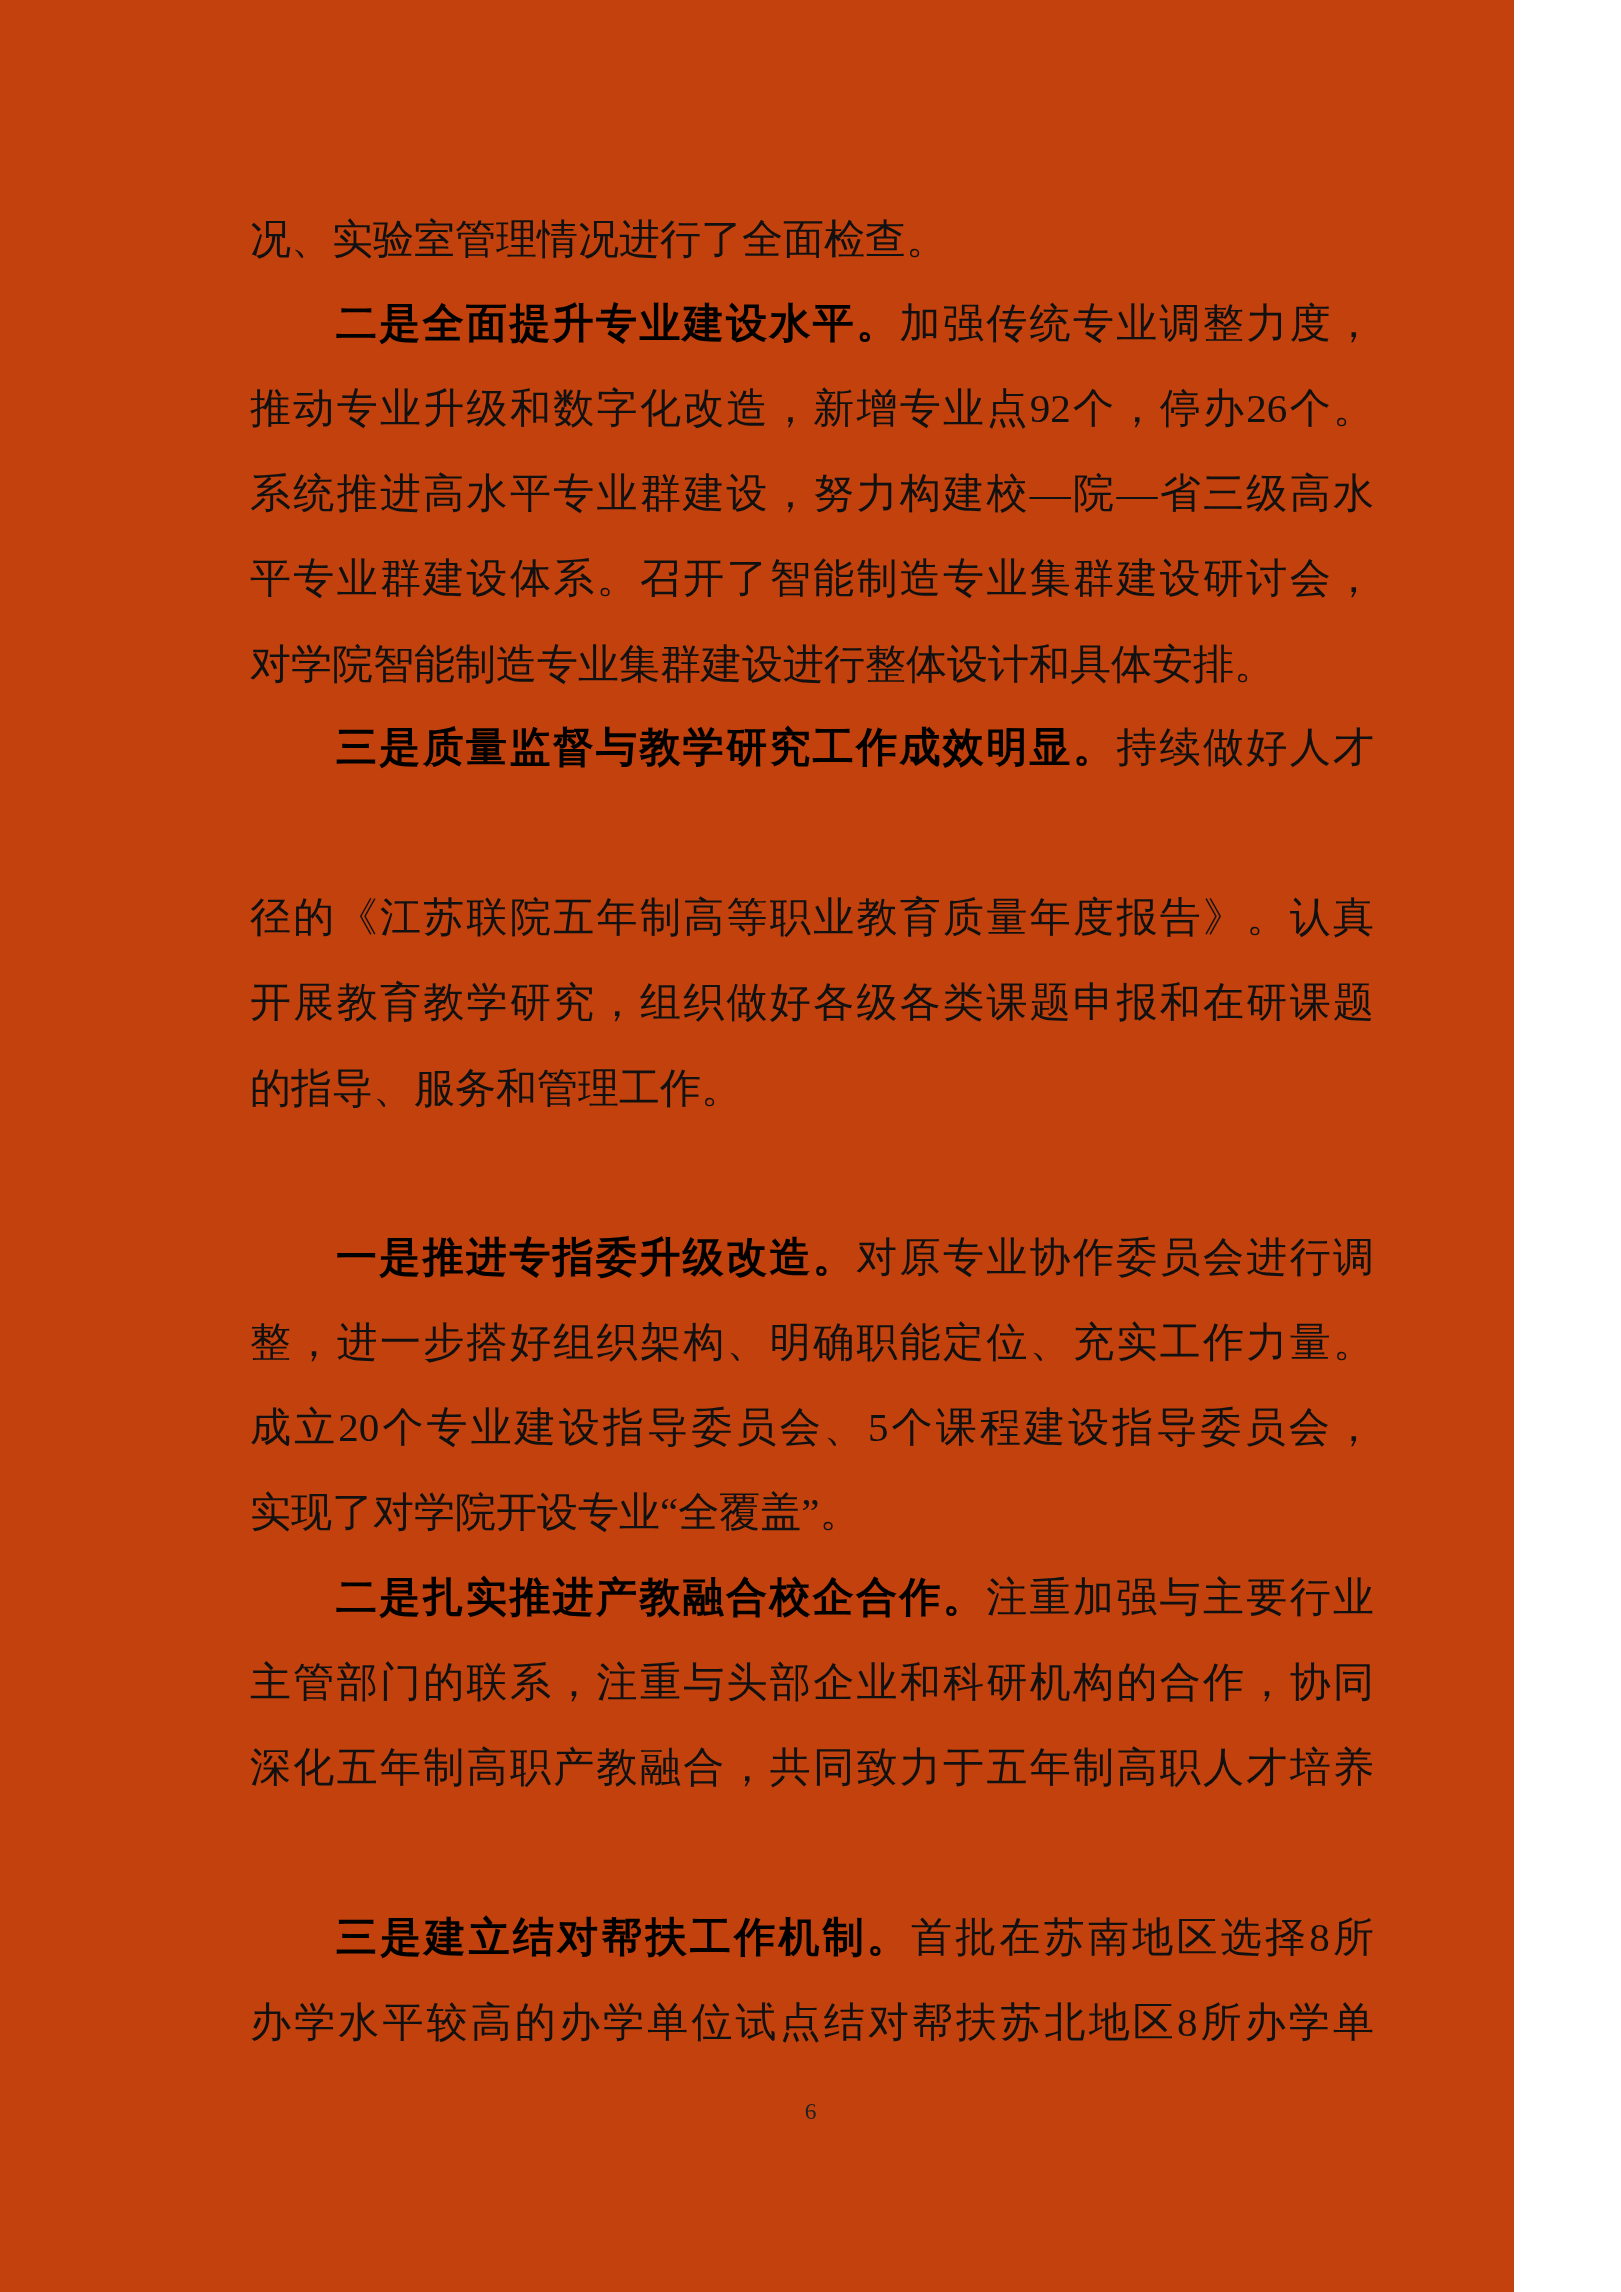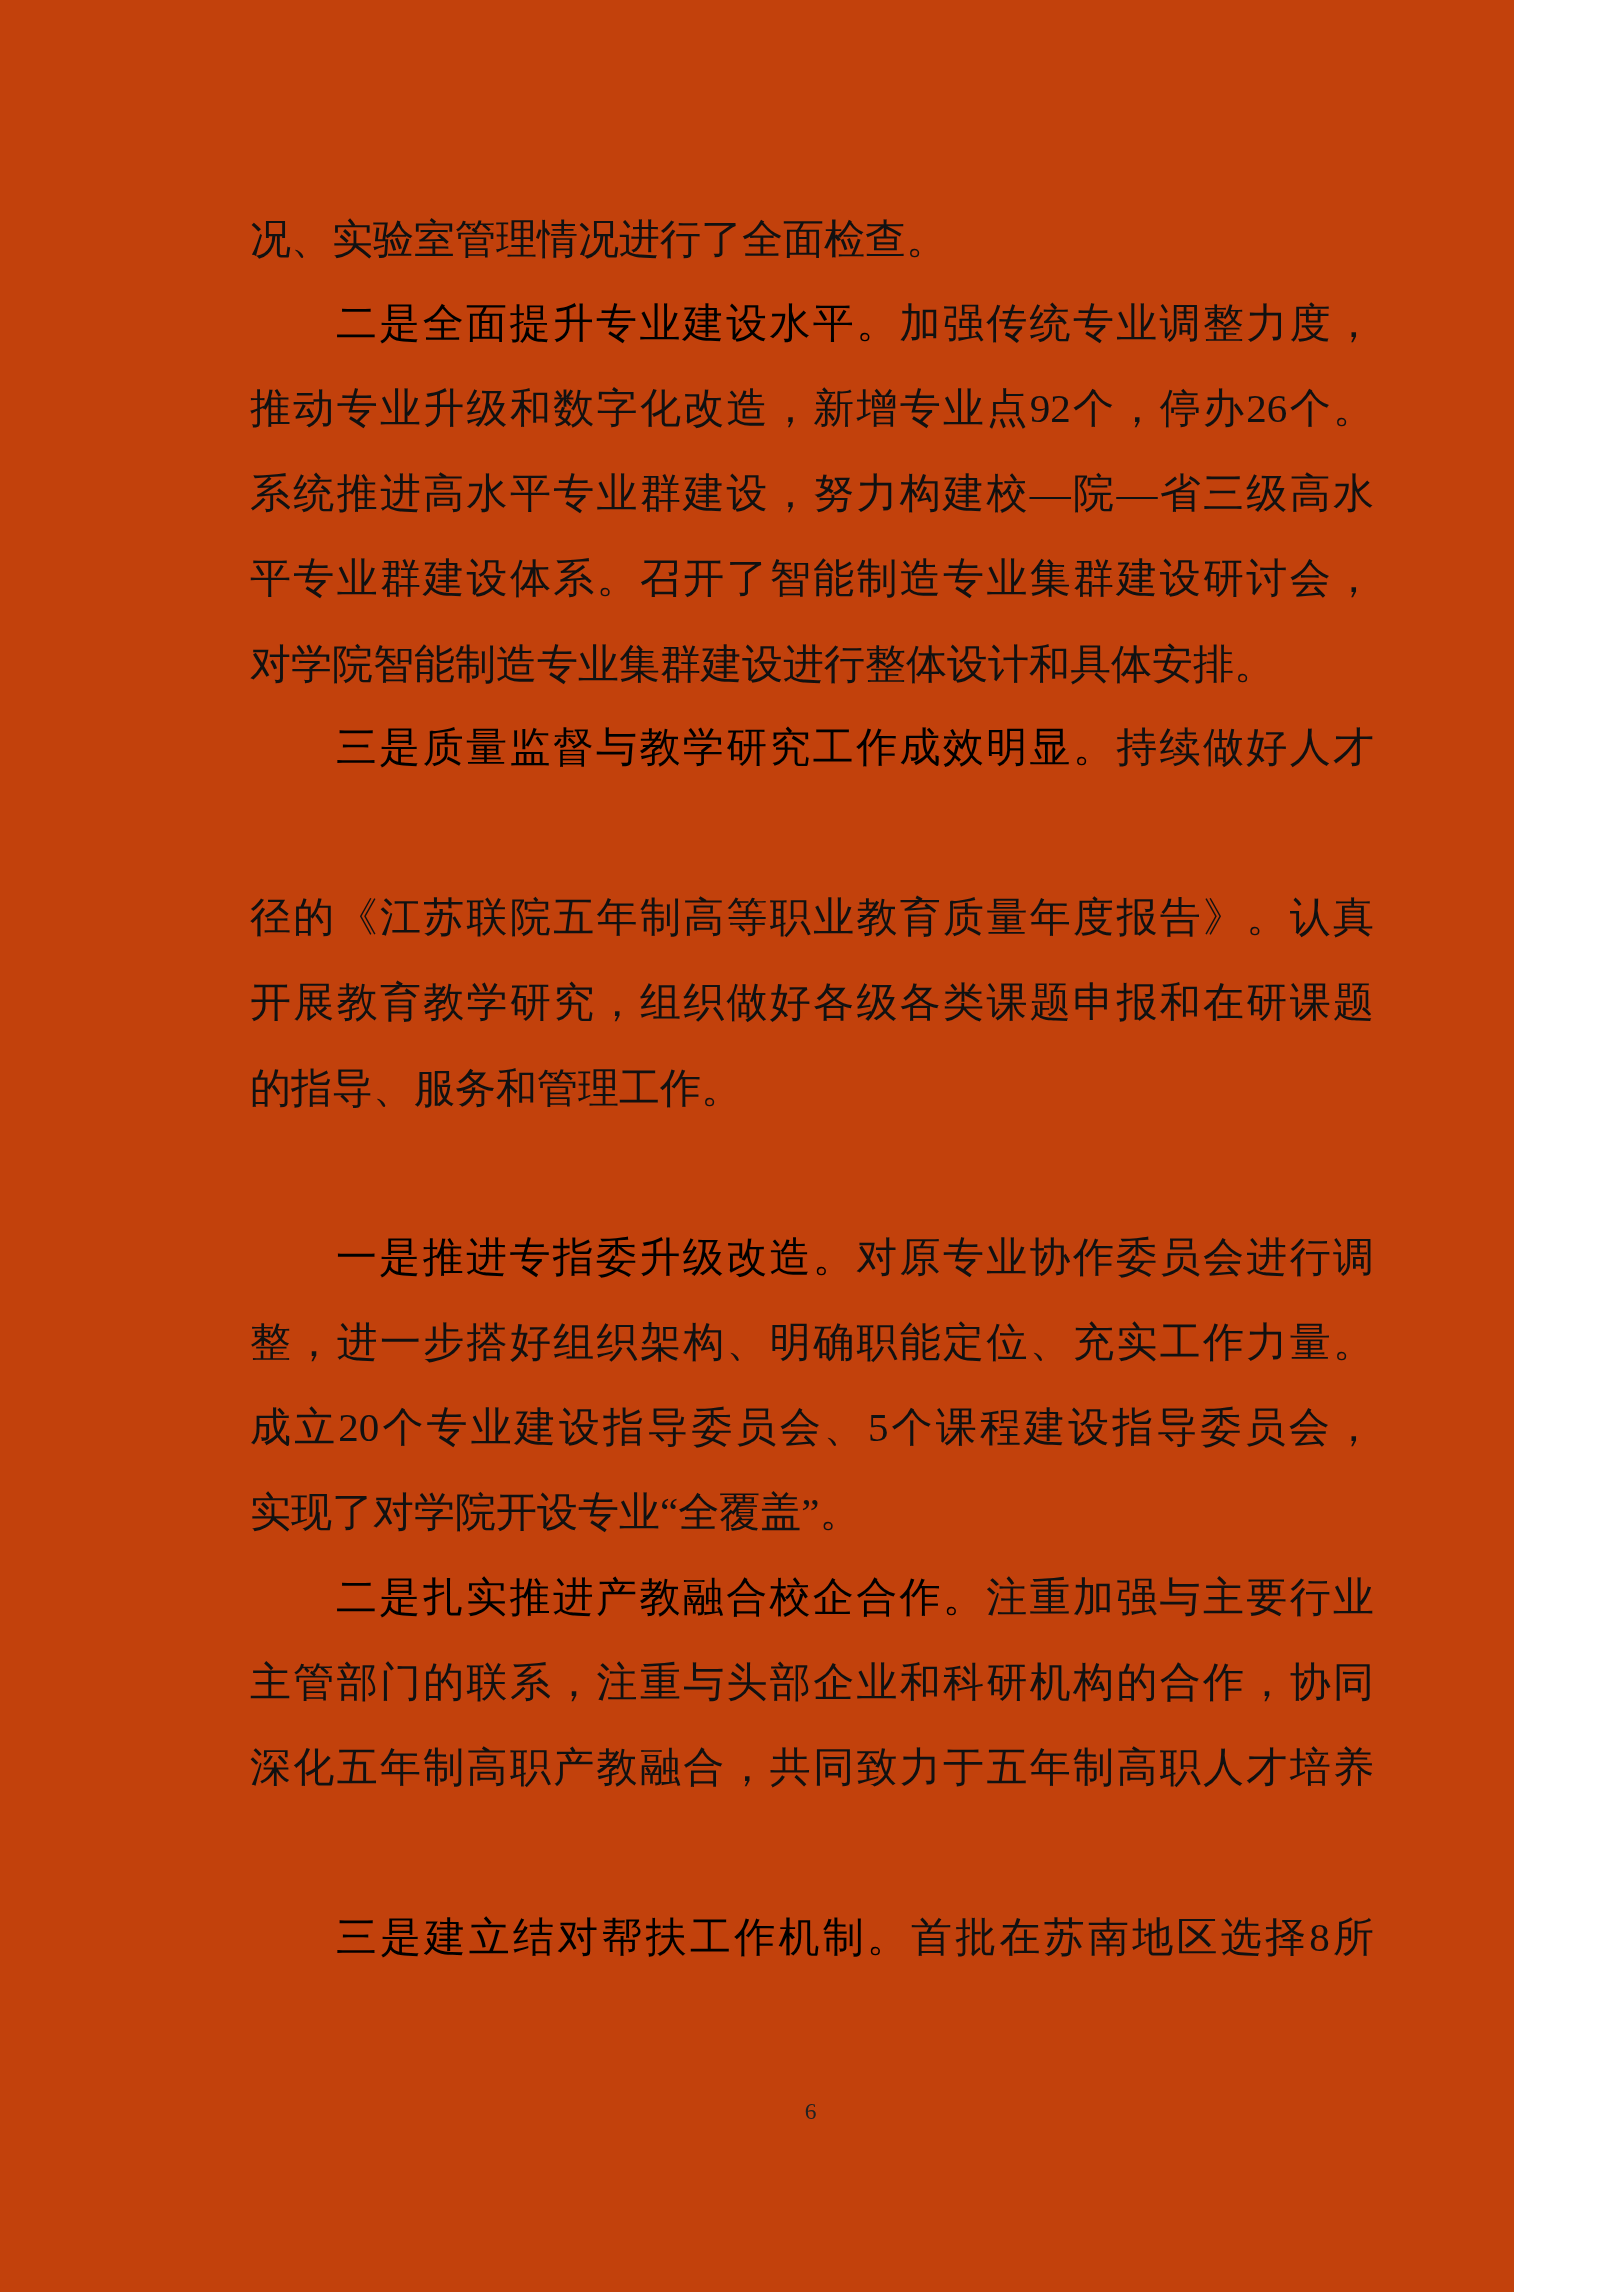--- a/index.html
+++ b/index.html
@@ -12,21 +12,21 @@
     height: 59px;
     line-height: 59px;
     font-family: "Liberation Serif", "DejaVu Serif", serif;
     font-size: 41px;
     color: #111;
     white-space: nowrap;
     overflow: visible;
   }
   .line.full { text-align: justify; text-align-last: justify; }
   .line.indent { left: 336px; width: 1038px; }
-  .b { font-weight: normal; color: #000; }
+  .b { font-weight: bold; color: #000; }
   .heading { font-weight: 500; }
   .pagenum {
     position: absolute; left: 791px; top: 2098px; width: 39px; text-align: center;
     font-family: "Liberation Serif", "DejaVu Serif", serif; font-size: 23.5px; color: #222;
   }
 </style>
 </head>
 <body>
 
 <div class="page">
@@ -63,16 +63,17 @@
 
   <div class="line full indent" style="top:1568px"><span class="b">二是扎实推进产教融合校企合作。</span><span>注重加强与主要行业</span></div>
 
   <div class="line full" style="top:1653px"><span>主管部门的联系，注重与头部企业和科研机构的合作，协同</span></div>
 
   <div class="line full" style="top:1738px"><span>深化五年制高职产教融合，共同致力于五年制高职人才培养</span></div>
 
 
   <div class="line full indent" style="top:1908px"><span class="b">三是建立结对帮扶工作机制。</span><span>首批在苏南地区选择8所</span></div>
 
+  <div class="line full" style="top:1993px"><span>办学水平较高的办学单位试点结对帮扶苏北地区8所办学单</span></div>
 
   <div class="pagenum">6</div>
 </div>
 
 
 </body></html>

